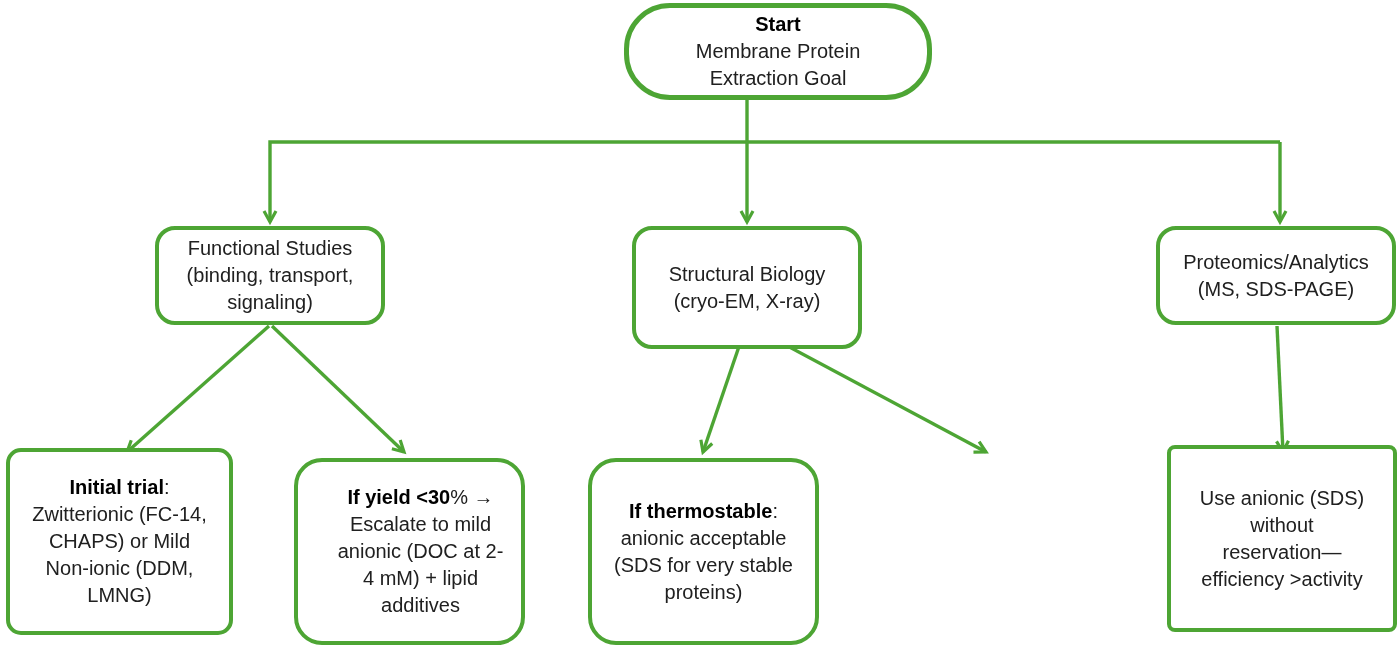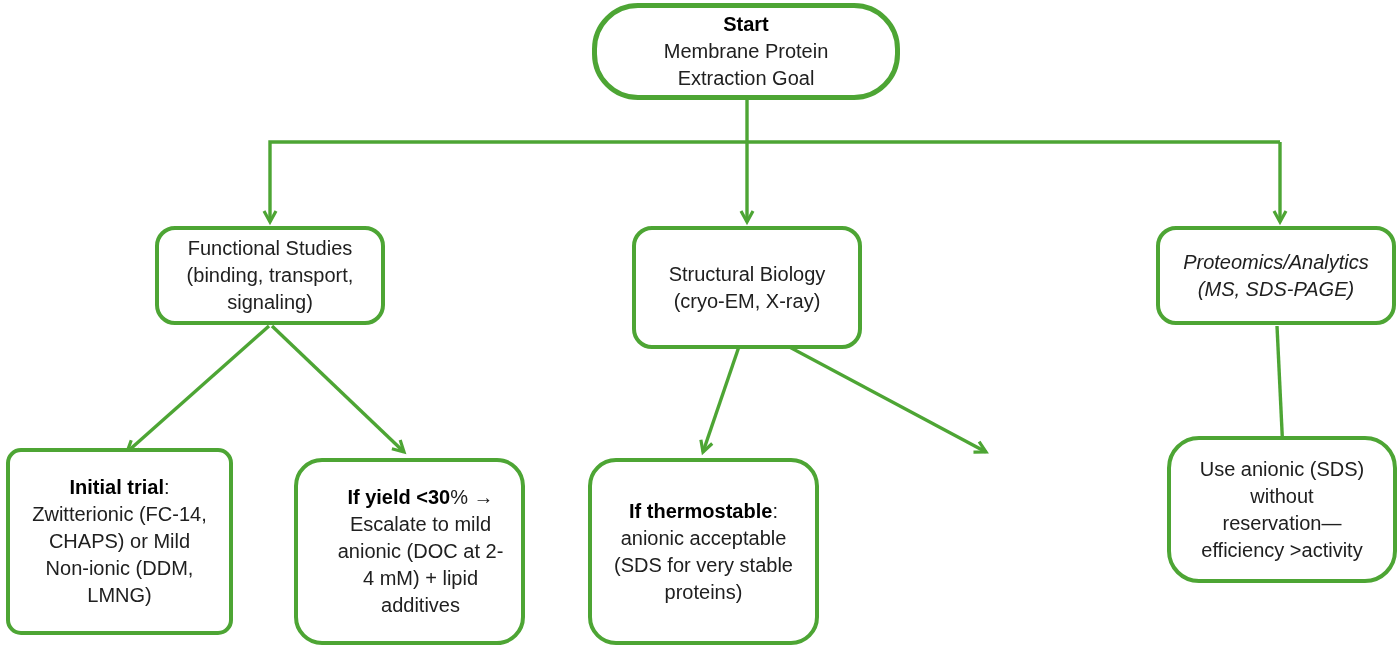--- a/index.html
+++ b/index.html
@@ -47,31 +47,31 @@
     font-size: 20px;
     line-height: 27px;
     color: var(--text, #202020);
     padding: 0 6px;
   }
   .node-text .b {
     font-weight: 700;
     color: #000000;
   }
   
-  #n-start        { left: 592px; top: 3px;   width: 308px; height: 97px;  border-radius: 46px; border-width: 5px; }
+  #n-start        { left: 624px; top: 3px;   width: 308px; height: 97px;  border-radius: 46px; border-width: 5px; }
   
   #n-functional   { left: 155px; top: 226px; width: 230px; height: 99px;  border-radius: 20px; align-items: center; }
   #n-structural   { left: 632px; top: 226px; width: 230px; height: 123px;  border-radius: 20px; }
-  #n-proteomics   { left: 1156px; top: 226px; width: 240px; height: 99px; border-radius: 20px; font-style: italic; }
+  #n-proteomics   { left: 1156px; top: 226px; width: 240px; height: 99px; border-radius: 20px; }
   
   #n-initial      { left: 6px;   top: 448px; width: 227px; height: 187px; border-radius: 15px; }
   #n-yield        { left: 294px; top: 458px; width: 231px; height: 187px; border-radius: 28px; padding-left: 22px; }
   #n-thermo       { left: 588px; top: 458px; width: 231px; height: 187px; border-radius: 28px; }
   #n-sensitive    { left: 877px; top: 458px; width: 231px; height: 187px; border-radius: 28px; }
-  #n-sds          { left: 1167px; top: 436px; width: 230px; height: 147px; border-radius: 32px; }
+  #n-sds          { left: 1167px; top: 445px; width: 230px; height: 187px; border-radius: 8px; }
 </style>
 </head>
 <body>
 
 <div id="canvas">
 
   <svg id="connectors" xmlns="http://www.w3.org/2000/svg">
     <defs>
       <marker id="arrow" markerUnits="userSpaceOnUse" markerWidth="20" markerHeight="20" viewBox="0 0 20 20" refX="15" refY="10" orient="auto">
         <path class="arrowhead-path" d="M4,4 L15,10 L4,16"></path>

